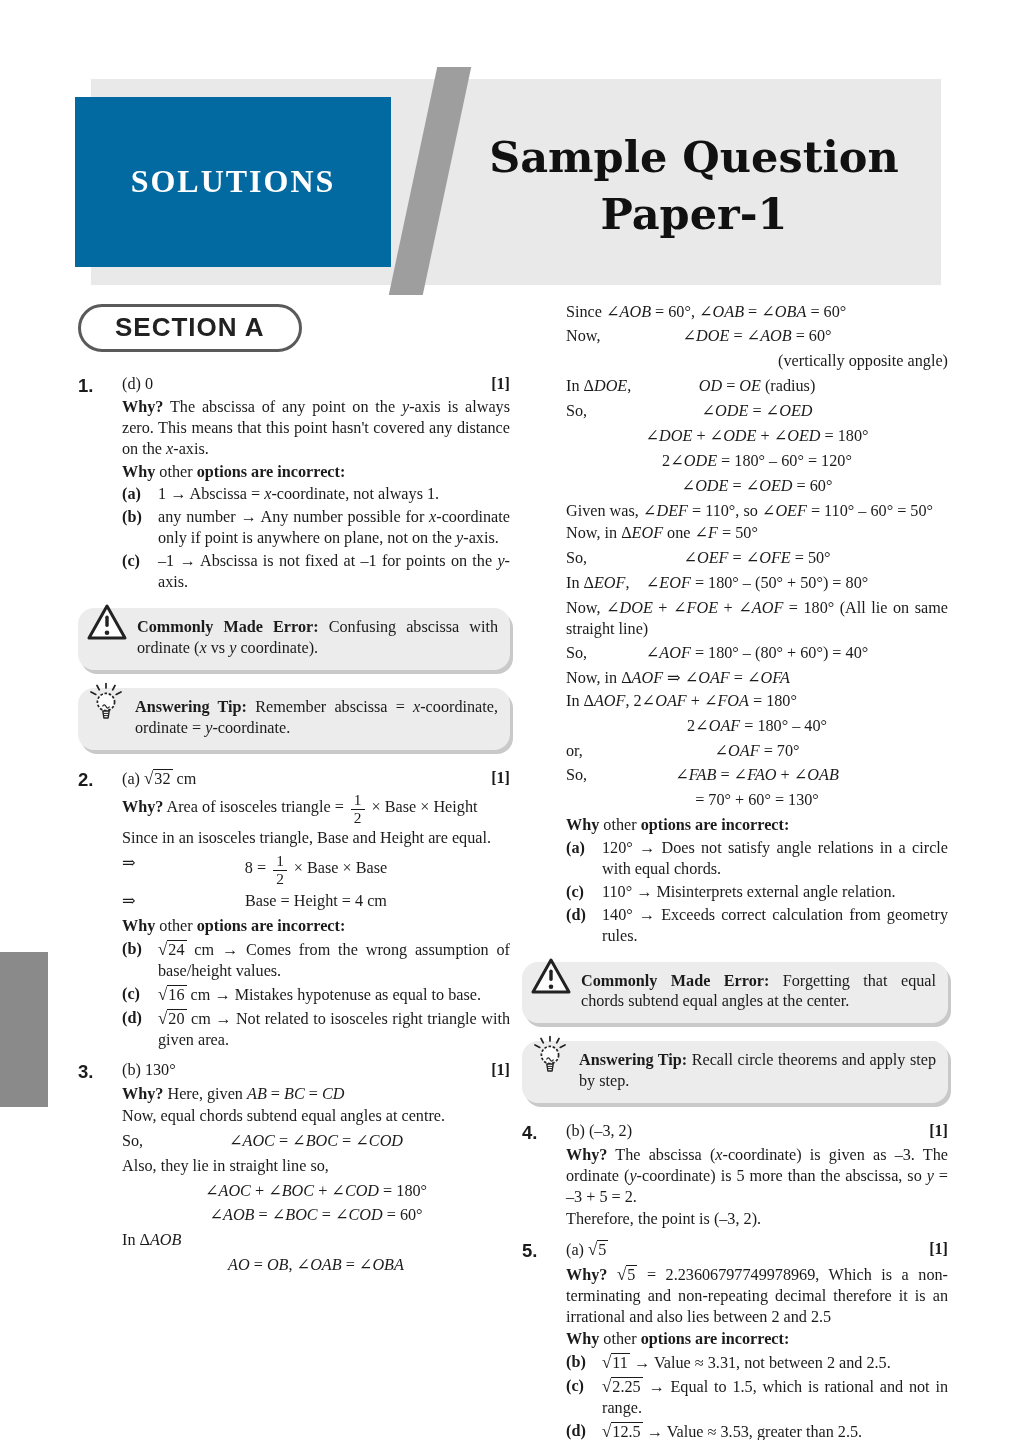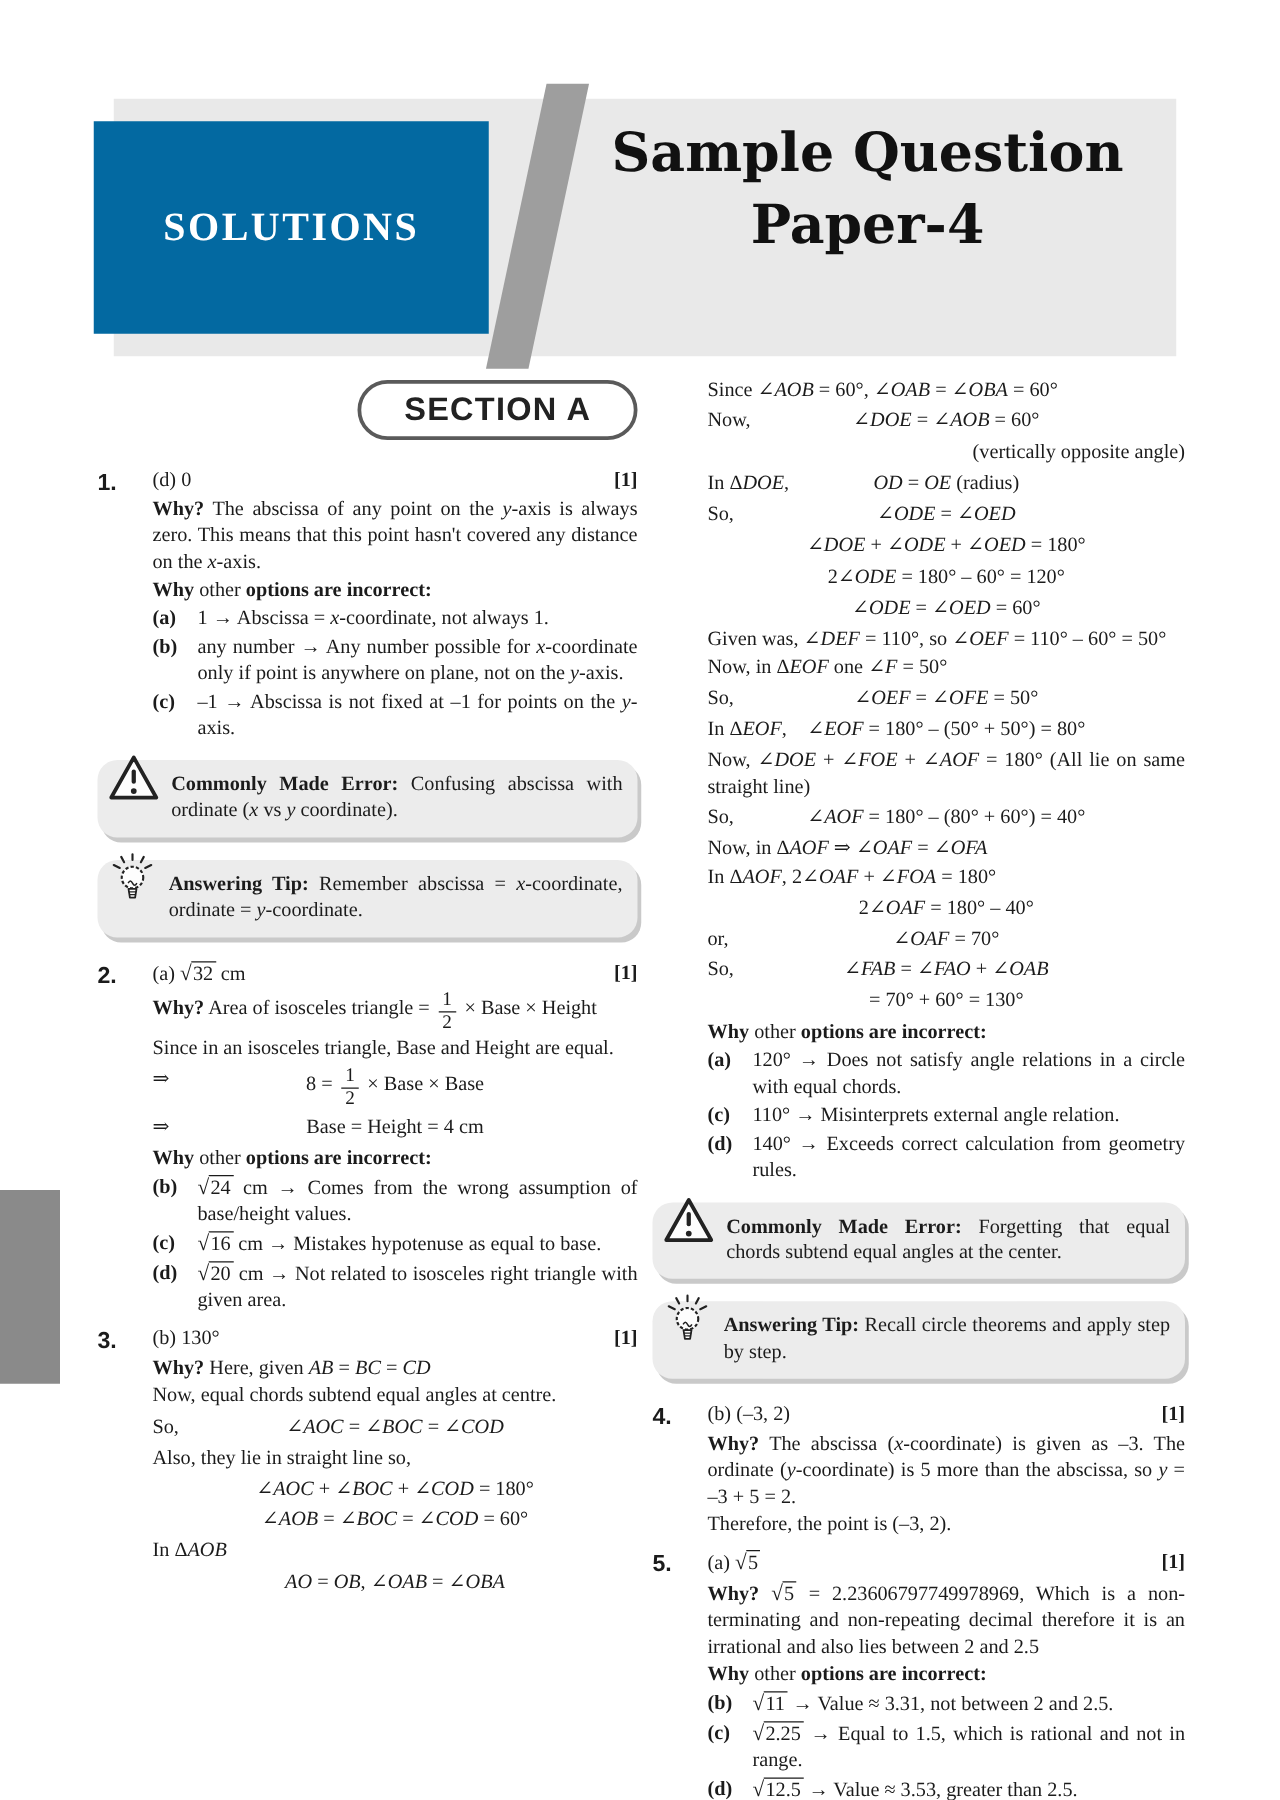--- a/index.html
+++ b/index.html
@@ -8,30 +8,30 @@
        font-family:"Liberation Serif","DejaVu Serif","DejaVu Sans",serif;
        color:#1b1b1b;font-size:16.2px;line-height:1.29}
   
   .header{position:absolute;left:75px;top:75px;width:866px;height:212px}
   .header-panel{position:absolute;left:16px;top:4px;right:0;bottom:2px;background:#e9e9e9}
   .header-stripe{position:absolute;left:338px;top:-8px;width:34px;height:228px;background:#9e9e9e;transform:skewX(-12deg)}
   .solutions-box{position:absolute;left:0;top:22px;width:316px;height:170px;background:#0369a1;
                  display:flex;align-items:center;justify-content:center}
   .solutions-box span{color:#fff;font-weight:bold;font-size:32px;letter-spacing:2px}
   .paper-title{position:absolute;left:372px;right:0;top:20px;bottom:10px;display:flex;flex-direction:column;
-               align-items:center;text-align:center;
+               align-items:center;justify-content:center;text-align:center;
                font-family:"DejaVu Serif",serif;font-weight:bold;font-size:43px;line-height:1.32;color:#111}
   
   .page-tab{position:absolute;left:0;top:952px;width:48px;height:155px;background:#8a8a8a}
   
   .col{position:absolute;top:300px}
   .col-left{left:78px;width:432px}
   .col-right{left:522px;width:426px}
   
-  .section-wrap{text-align:right;margin:4px 0 22px}
+  .section-wrap{text-align:left;margin:4px 0 22px}
   .section-pill{display:inline-block;border:3px solid #5a5a5a;border-radius:26px;padding:4px 34px;
                 font-family:"Liberation Sans","DejaVu Sans",sans-serif;font-weight:bold;font-size:26px;
                 letter-spacing:1px;color:#222;background:#fff}
   .qhead{position:relative;padding-left:44px;display:flex;justify-content:space-between;margin:9px 0 3px}
   .qnum{position:absolute;left:0;top:0;font-family:"Liberation Sans","DejaVu Sans",sans-serif;
         font-weight:bold;font-size:18.5px}
   .qmarks{font-weight:bold}
   .para{padding-left:44px;margin:1.5px 0}
   .just{text-align:justify}
   .alignright{text-align:right}
@@ -62,21 +62,21 @@
 <div class="page">
 
   <header class="header">
     <div class="header-panel"></div>
     <div class="header-stripe"></div>
     <div class="solutions-box">
       <span>SOLUTIONS</span>
     </div>
     <div class="paper-title">
       <span>Sample Question</span>
-      <span>Paper-4</span>
+      <span>Paper-1</span>
     </div>
   </header>
 
   <div class="page-tab"></div>
 
   <main class="col col-left" id="col-left">
       <div class="section-wrap"><div class="section-pill">SECTION A</div></div>
       <div class="qhead">
         <span class="qnum">1.</span>
         <span class="qans">(d) 0</span>

